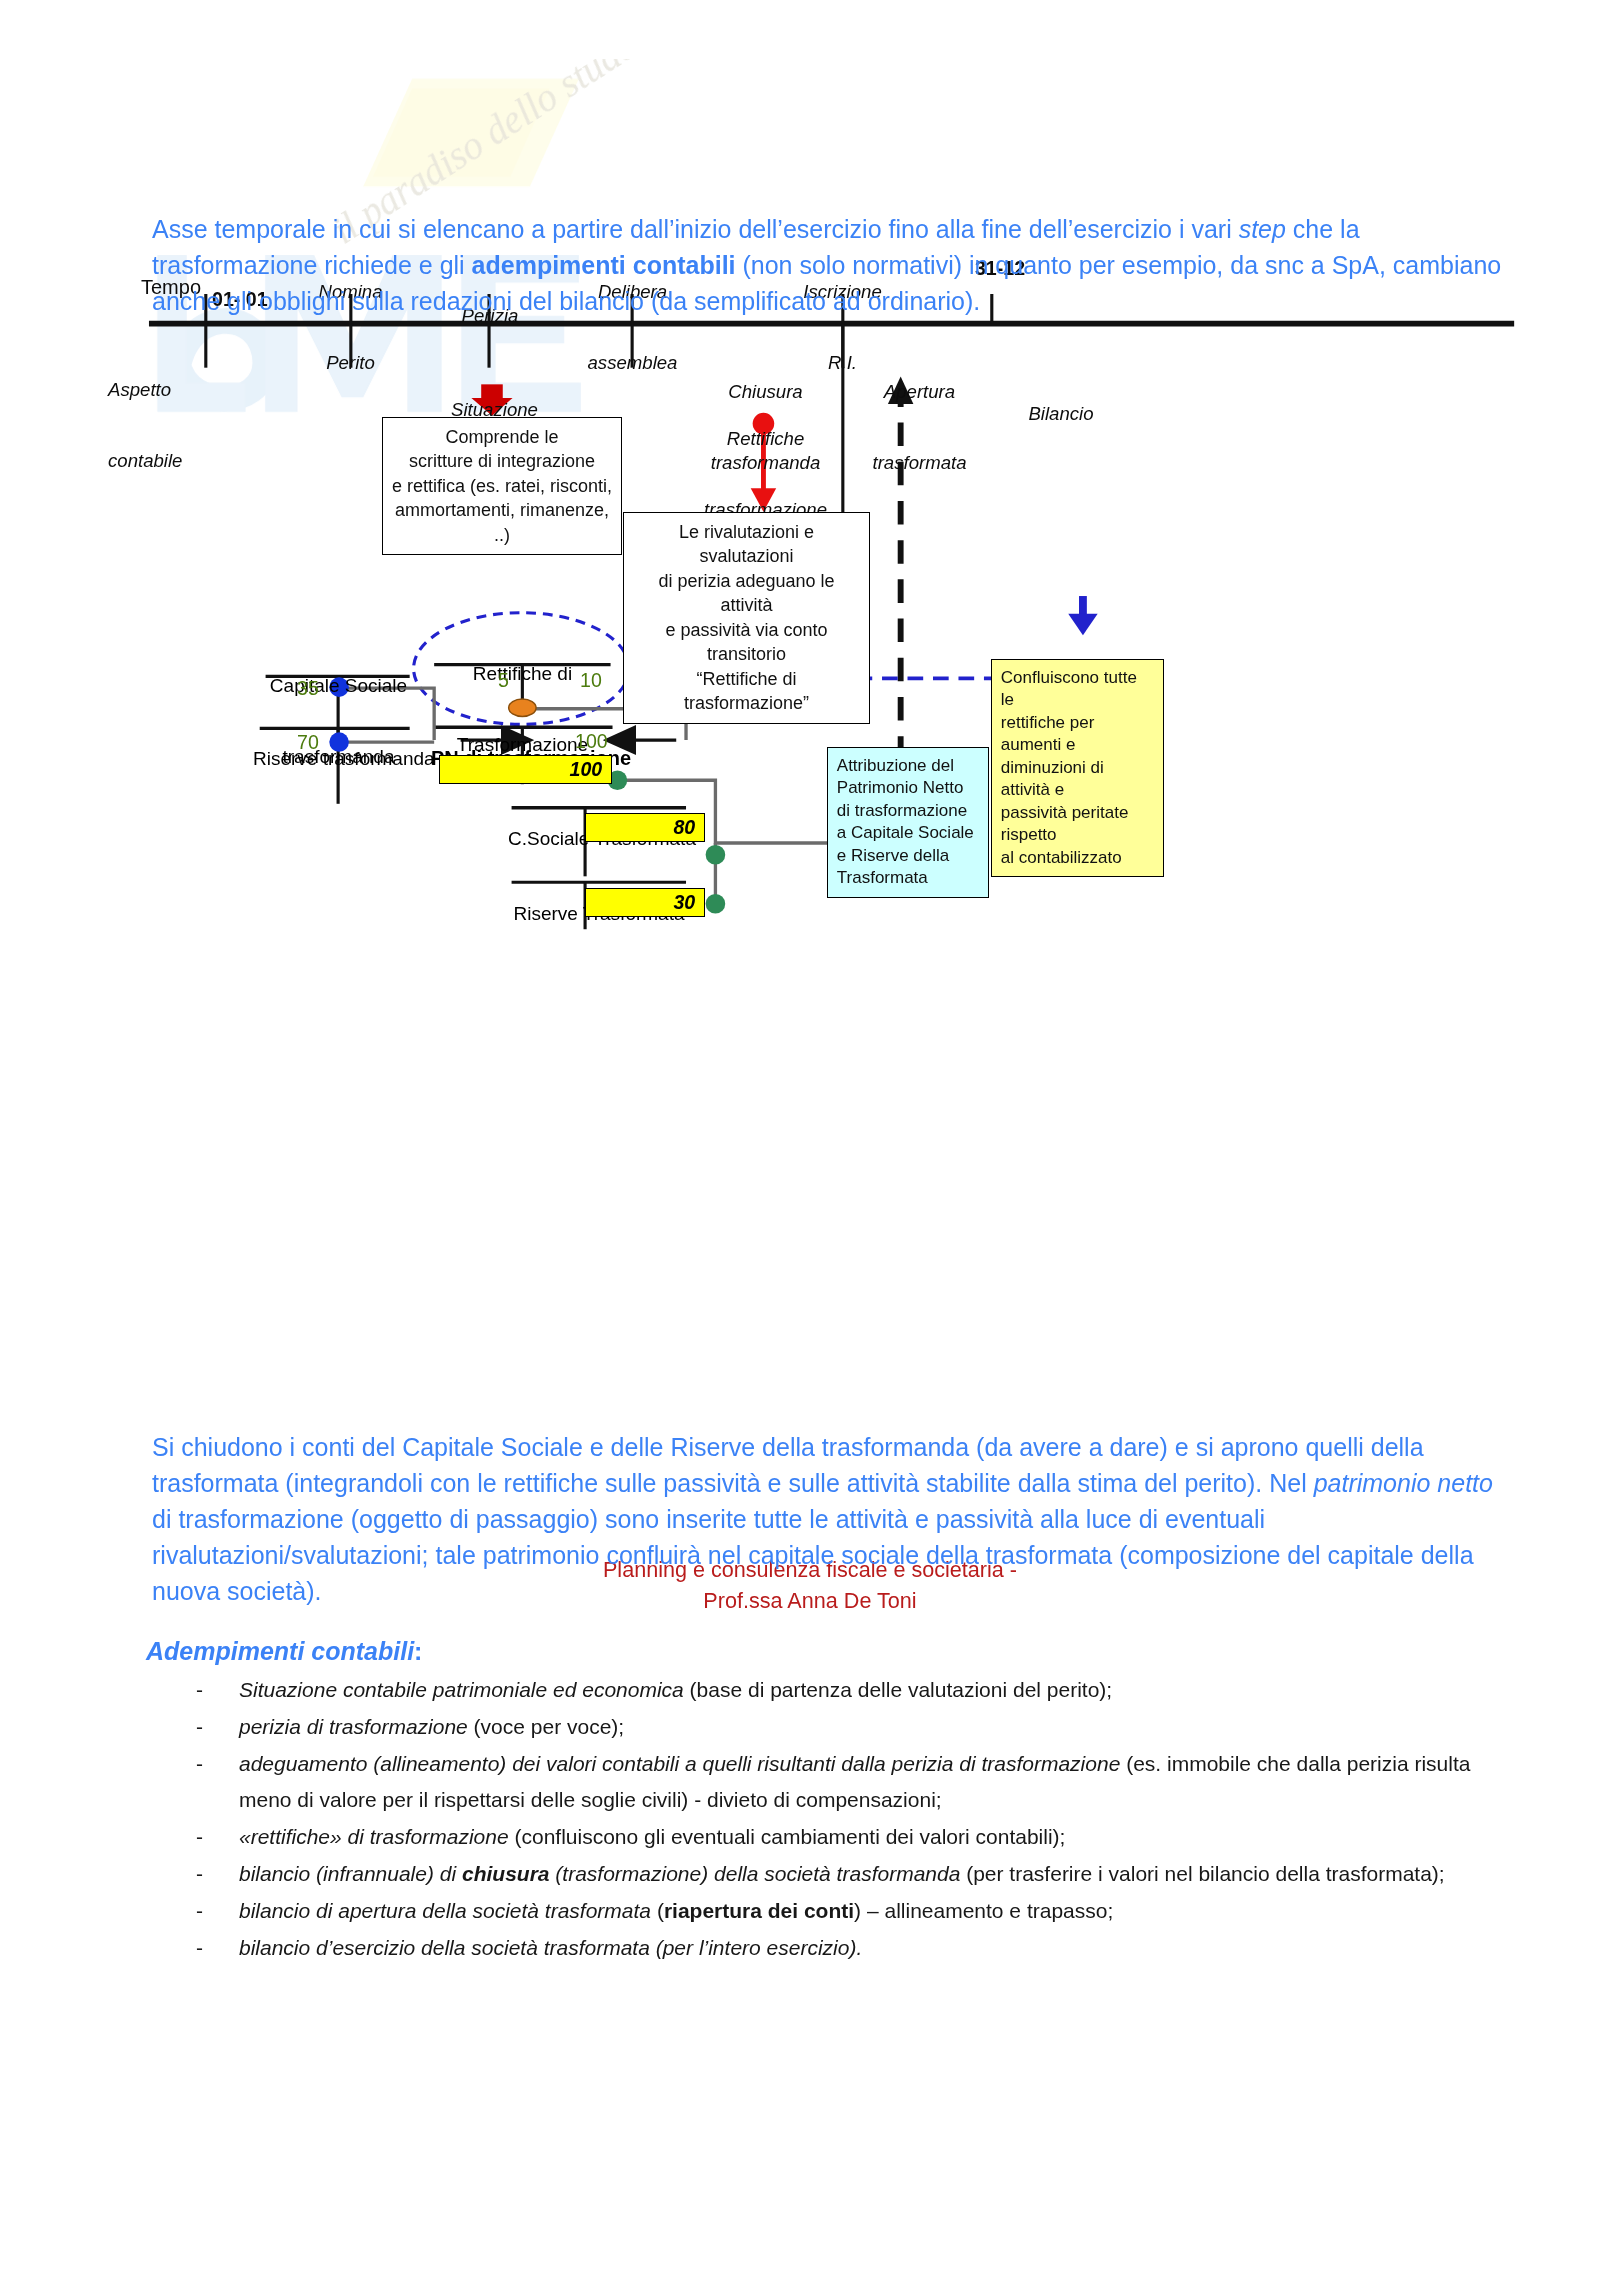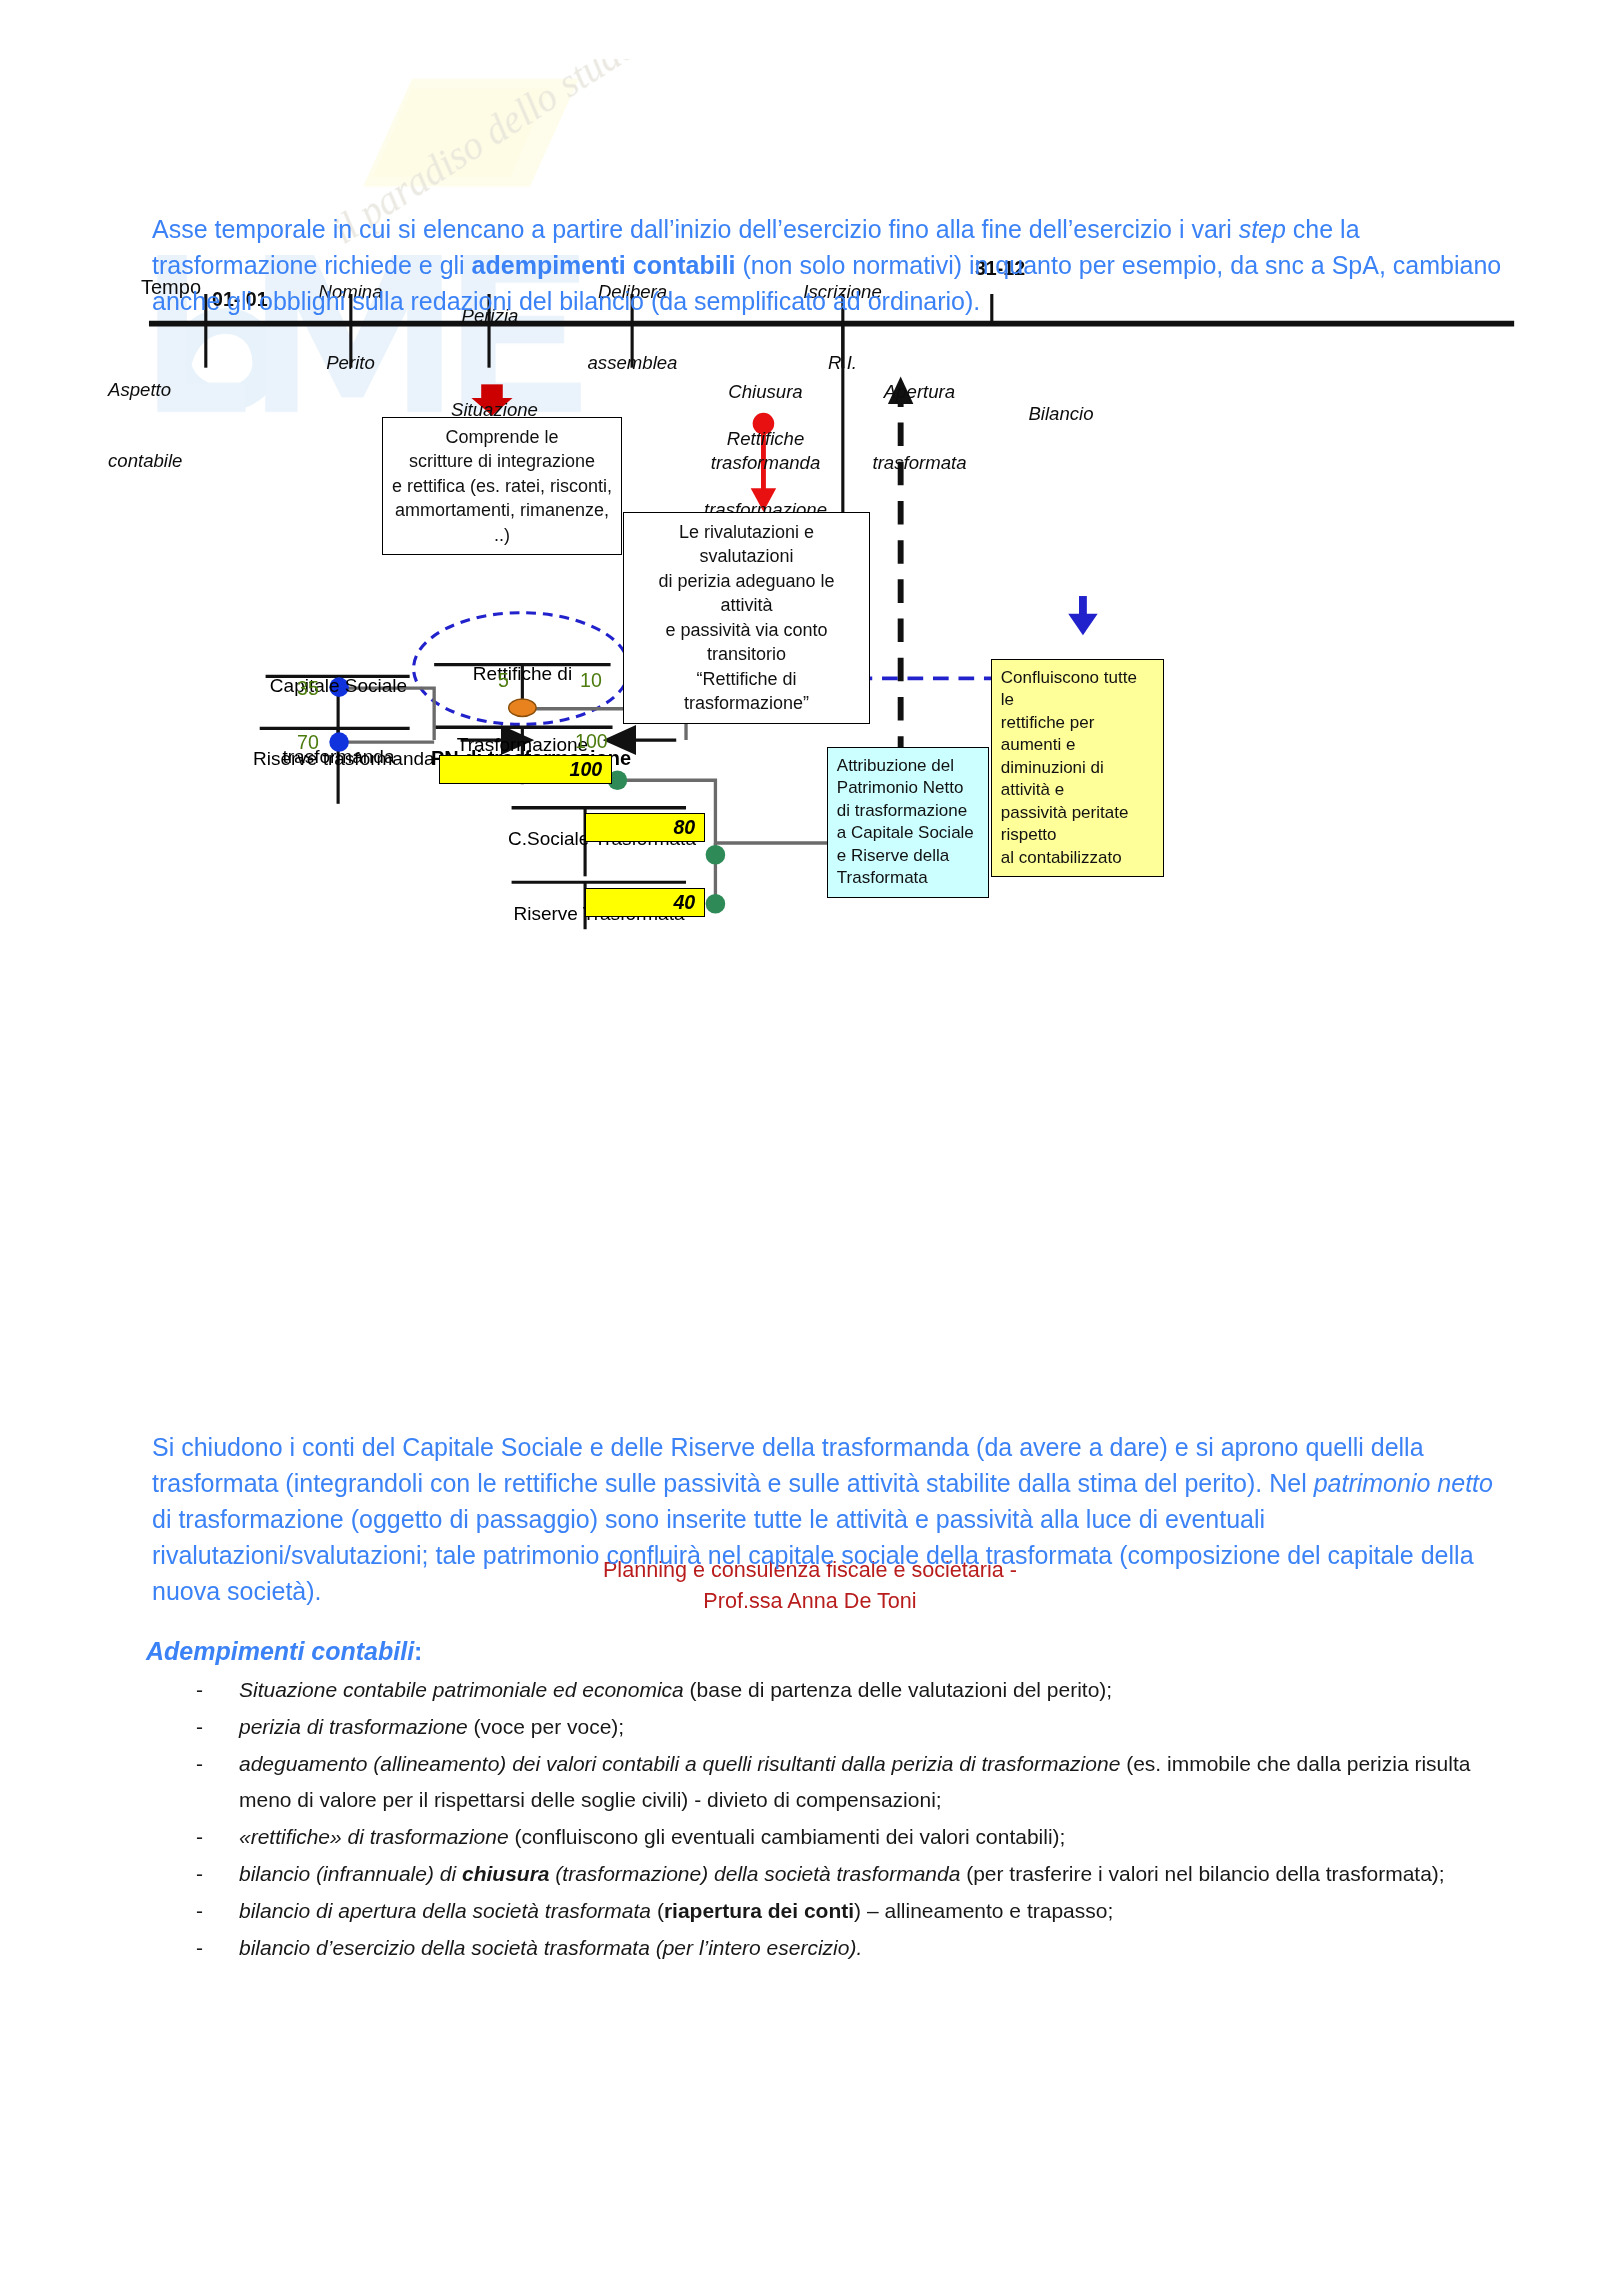--- a/index.html
+++ b/index.html
@@ -378,21 +378,21 @@
   <div class="yellowcell" style="left:439px; top:461px; width:173px; height:29px;">100</div>
 
   <div class="acct-title" style="left:508px; top:486px; width:182px;">
     <div>C.Sociale Trasformata</div>
   </div>
   <div class="yellowcell" style="left:585px; top:519px; width:120px; height:29px;">80</div>
 
   <div class="acct-title" style="left:508px; top:561px; width:182px;">
     <div>Riserve Trasformata</div>
   </div>
-  <div class="yellowcell" style="left:585px; top:594px; width:120px; height:29px;">40</div>
+  <div class="yellowcell" style="left:585px; top:594px; width:120px; height:29px;">30</div>
 
 </div>
 
 <div id="footer-wm">
   <div>Planning e consulenza  fiscale e societaria -</div>
   <div>Prof.ssa Anna De Toni</div>
 </div>
 
 <p class="para" id="body-para-1"><span>Si chiudono i conti del Capitale Sociale e delle Riserve della trasformanda (da avere a dare)  e si aprono quelli della trasformata (integrandoli con le rettifiche sulle passività e sulle attività stabilite dalla stima del perito).  Nel </span><i>patrimonio netto</i><span> di trasformazione (oggetto di passaggio) sono inserite tutte le attività e passività alla luce di eventuali rivalutazioni/svalutazioni; tale patrimonio confluirà nel capitale sociale della trasformata (composizione del capitale della nuova società).</span></p>
 

